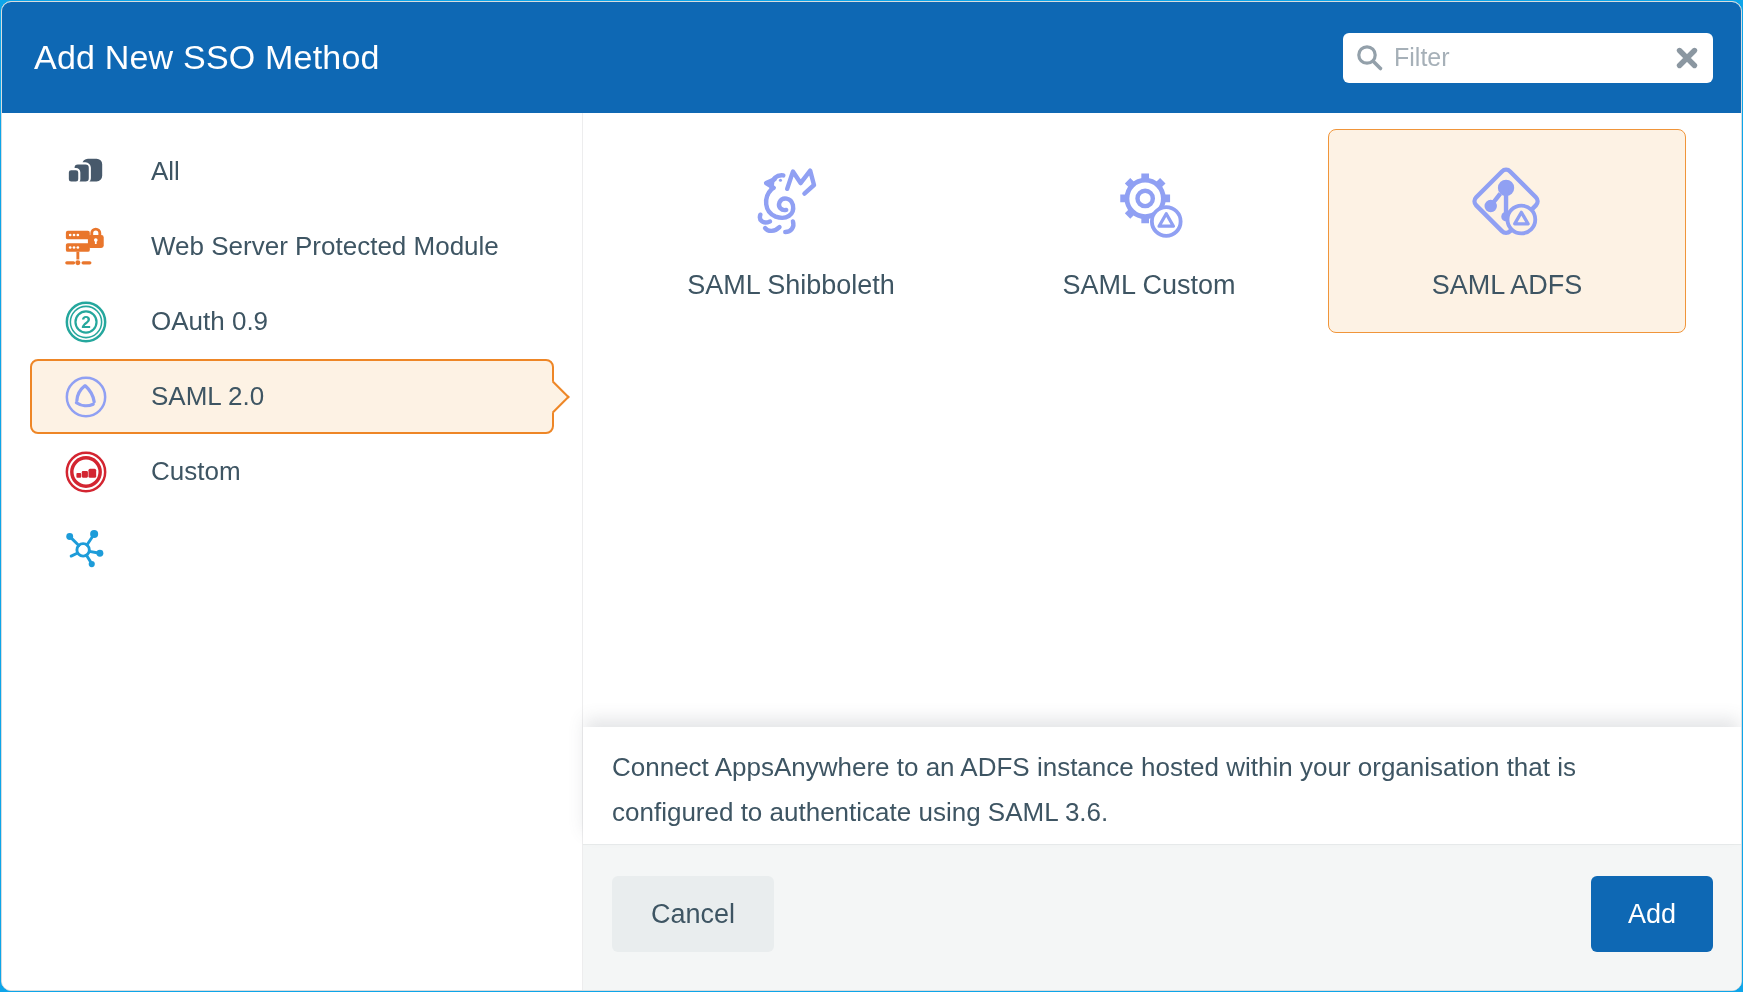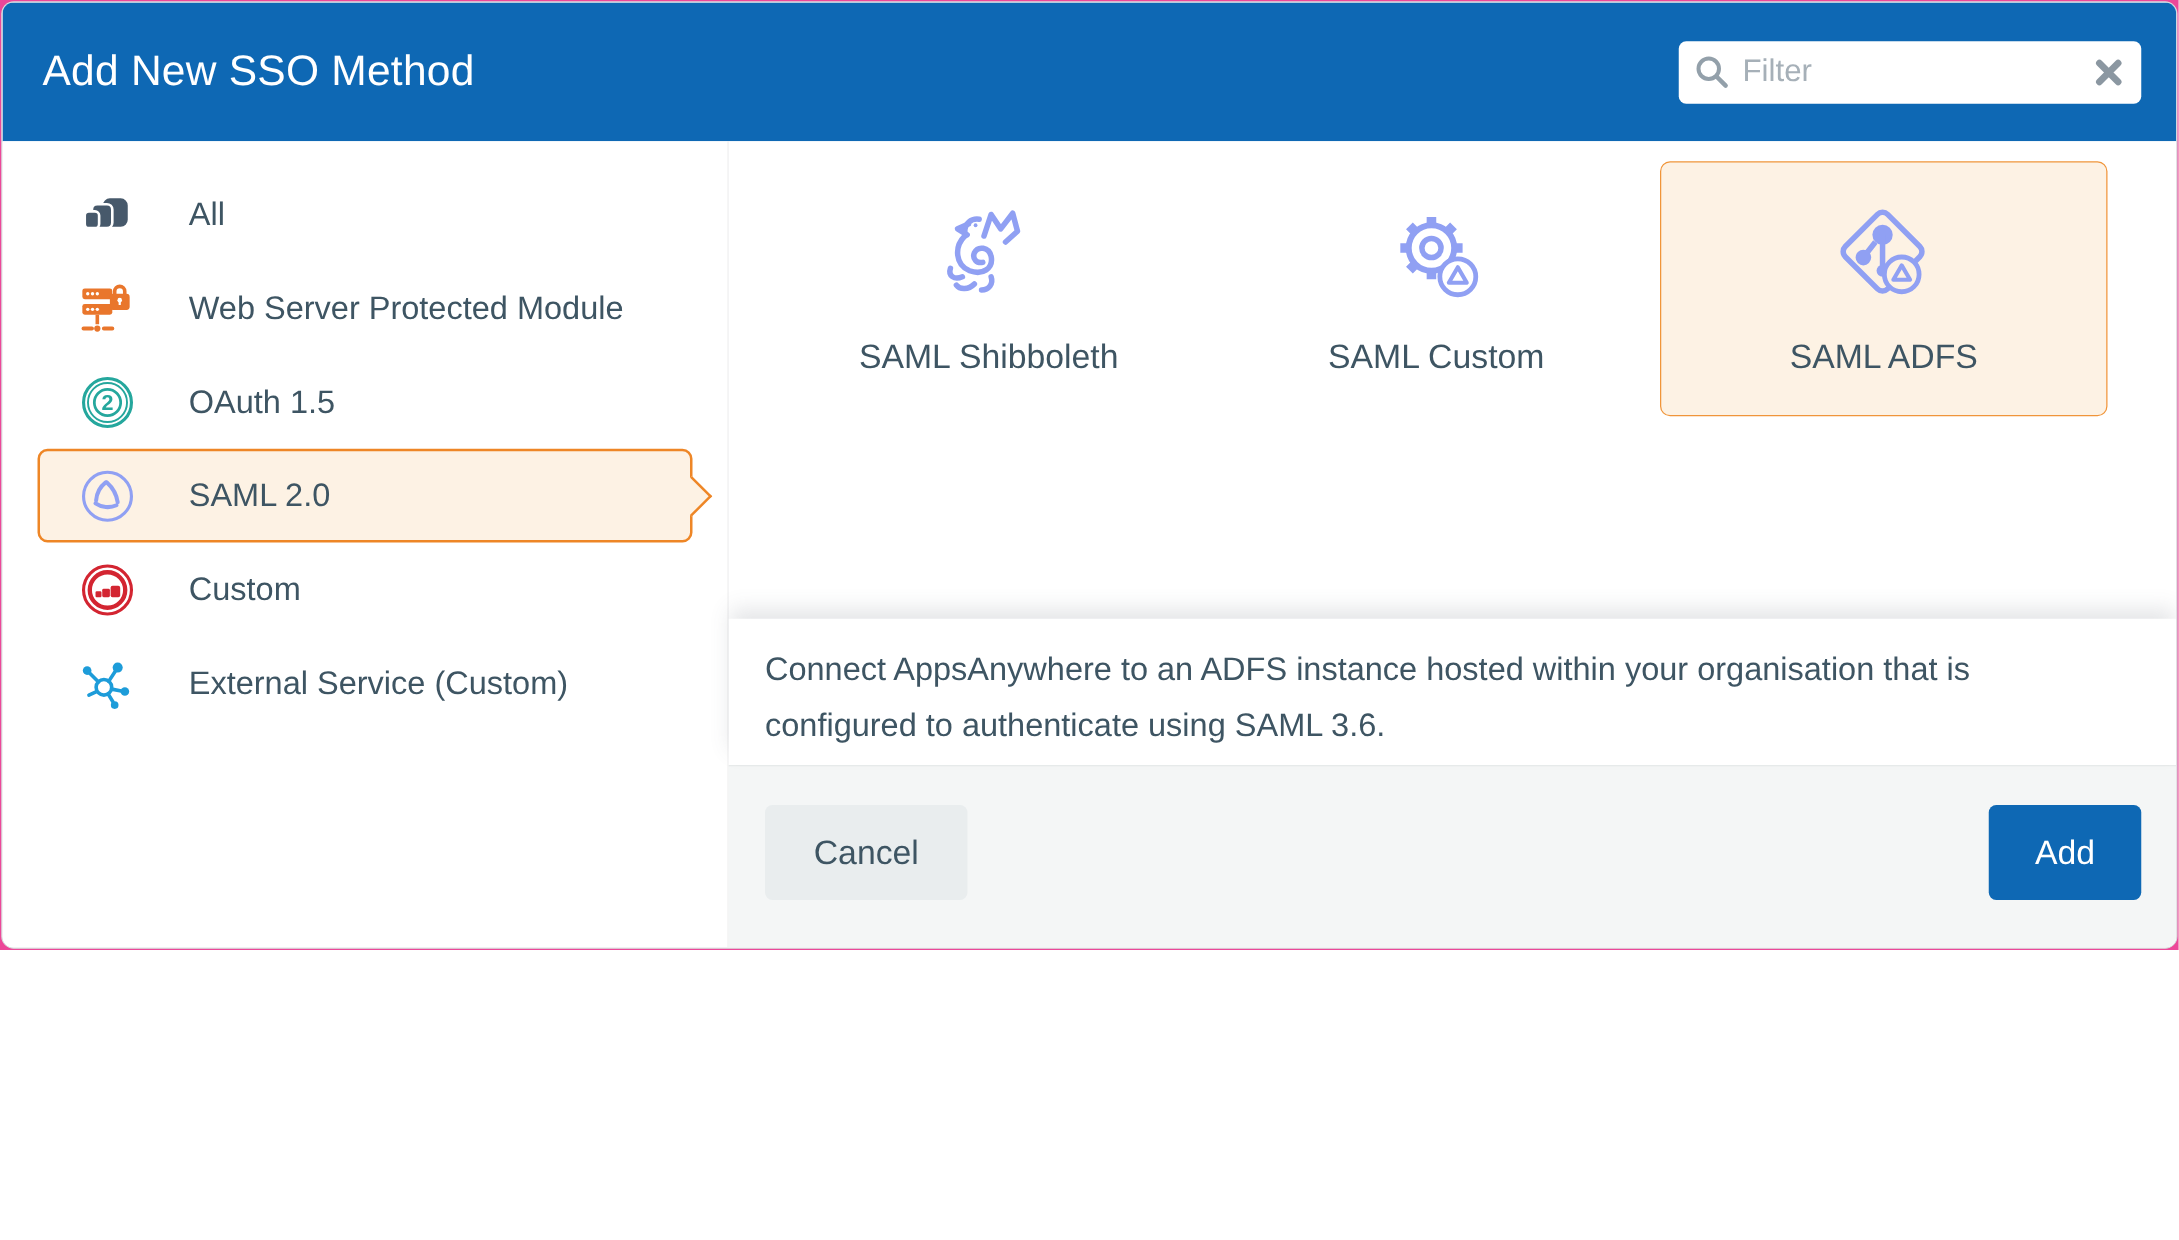--- a/index.html
+++ b/index.html
@@ -1,18 +1,18 @@
 <!DOCTYPE html>
 <html><head>
 <meta charset="utf-8">
 <style>
   * { margin:0; padding:0; box-sizing:border-box; }
   html,body { background:#fff; }
   body { font-family:"Liberation Sans", sans-serif; }
-  .stage { position:relative; width:1743px; height:760px; background:#ec4899; overflow:hidden; }
+  .stage { position:relative; width:1743px; height:992px; background:#0ea5e9; overflow:hidden; }
   .modal {
     position:absolute; inset:1px; border:1px solid #d8dcdd; border-radius:10px;
     overflow:hidden; display:flex; flex-direction:column; background:#fff;
   }
   
   .hdr {
     height:111px; flex:none; background:#0e68b4; display:flex; align-items:center;
     justify-content:space-between; padding:0 28px 0 32px;
   }
   .hdr h1 { color:#fff; font-size:34px; font-weight:400; letter-spacing:.2px; }
@@ -138,21 +138,21 @@
           </div>
           <div class="side-item">
             <span class="icon">
               <svg viewBox="0 0 48 48" fill="none">
    <circle cx="24" cy="24" r="20" stroke="#25a79d" stroke-width="2.6"></circle>
    <circle cx="24" cy="24" r="16.3" stroke="#25a79d" stroke-width="1.6"></circle>
    <circle cx="24" cy="24" r="11" stroke="#25a79d" stroke-width="2.3"></circle>
    <text x="24" y="30.5" font-size="18" font-weight="bold" fill="#25a79d" text-anchor="middle" font-family="Liberation Sans, sans-serif">2</text>
               </svg>
             </span>
-            <span class="label">OAuth 1.5</span>
+            <span class="label">OAuth 0.9</span>
           </div>
           <div class="side-item selected">
             <span class="icon">
               <svg viewBox="0 0 48 48" fill="none" stroke="#90a0f3" stroke-linecap="round">
    <circle cx="24" cy="24" r="20" stroke-width="2.6"></circle>
    <path d="M23.5 12.5 c4.5 4 8 9.5 9 16.5" stroke-width="3.4"></path>
    <path d="M31.5 31.5 c-5.5 2.5 -12.5 2 -17.5 -1.5" stroke-width="3.4"></path>
    <path d="M14.5 27.5 c0.5 -6.5 3.5 -11.5 8 -15" stroke-width="3.4"></path>
               </svg>
             </span>
@@ -180,21 +180,20 @@
                 <circle cx="7" cy="13" r="3.6" fill="#1d9cd9" stroke="none"></circle>
    <path d="M25 22 L30.5 13.5"></path>
                 <circle cx="32.5" cy="10.5" r="4.2" fill="#1d9cd9" stroke="none"></circle>
    <path d="M27.5 28.5 L35.5 30"></path>
                 <circle cx="38.5" cy="30.5" r="3.6" fill="#1d9cd9" stroke="none"></circle>
    <path d="M24.5 32.5 L28.5 39"></path>
                 <circle cx="30" cy="41.8" r="3.2" fill="#1d9cd9" stroke="none"></circle>
    <path d="M14.8 30.5 L8.5 33.5"></path>
               </svg>
             </span>
-            <span class="label">External Service (Custom)</span>
           </div>
         </aside>
 
       <section class="content">
         <div class="cards">
             <div class="card">
               <div class="icon">
                 <svg viewBox="0 0 96 96" fill="none" stroke="#90a0f3" stroke-width="4.6" stroke-linecap="round" stroke-linejoin="round">
    <path d="M40 14 c-7 -1 -12 4 -12 10 l0 4"></path>
    <path d="M31 18 l-9 4 8 5"></path>

